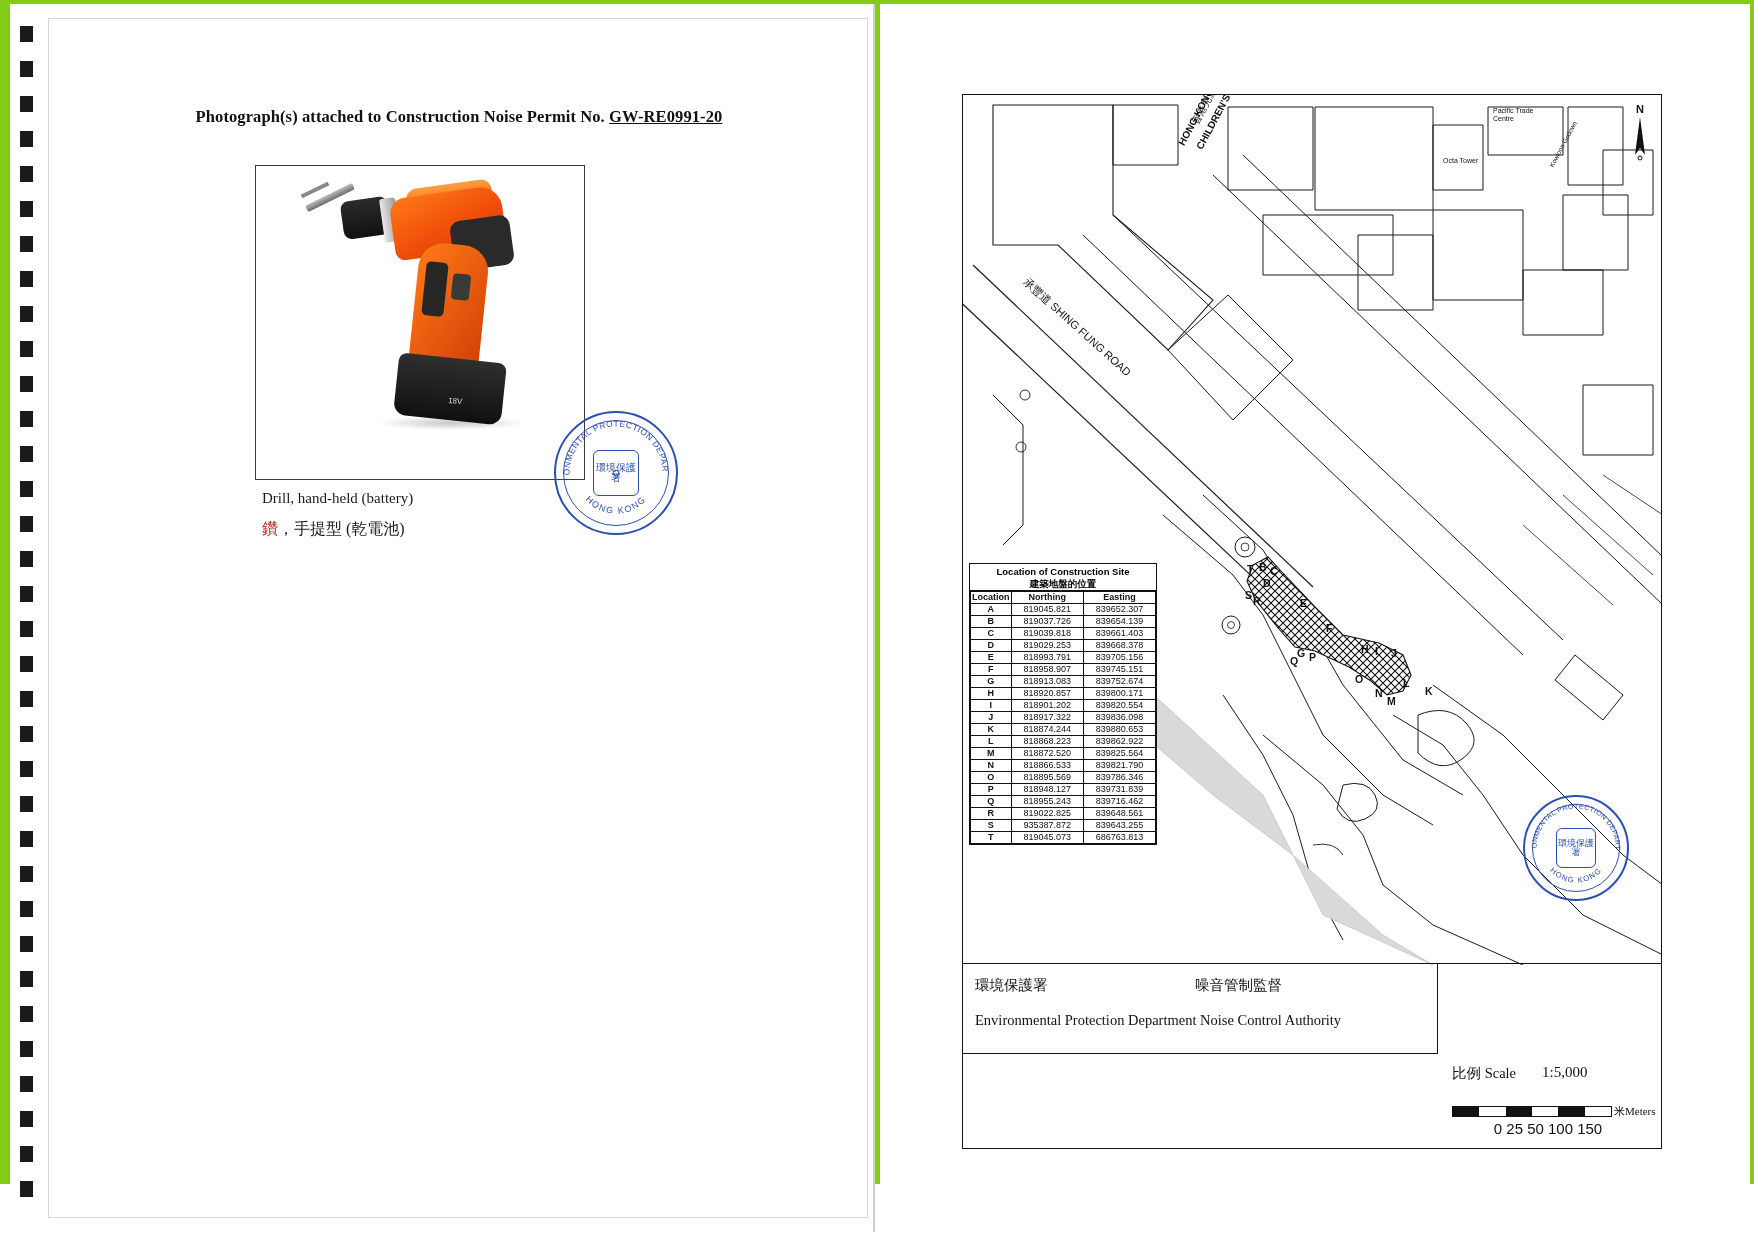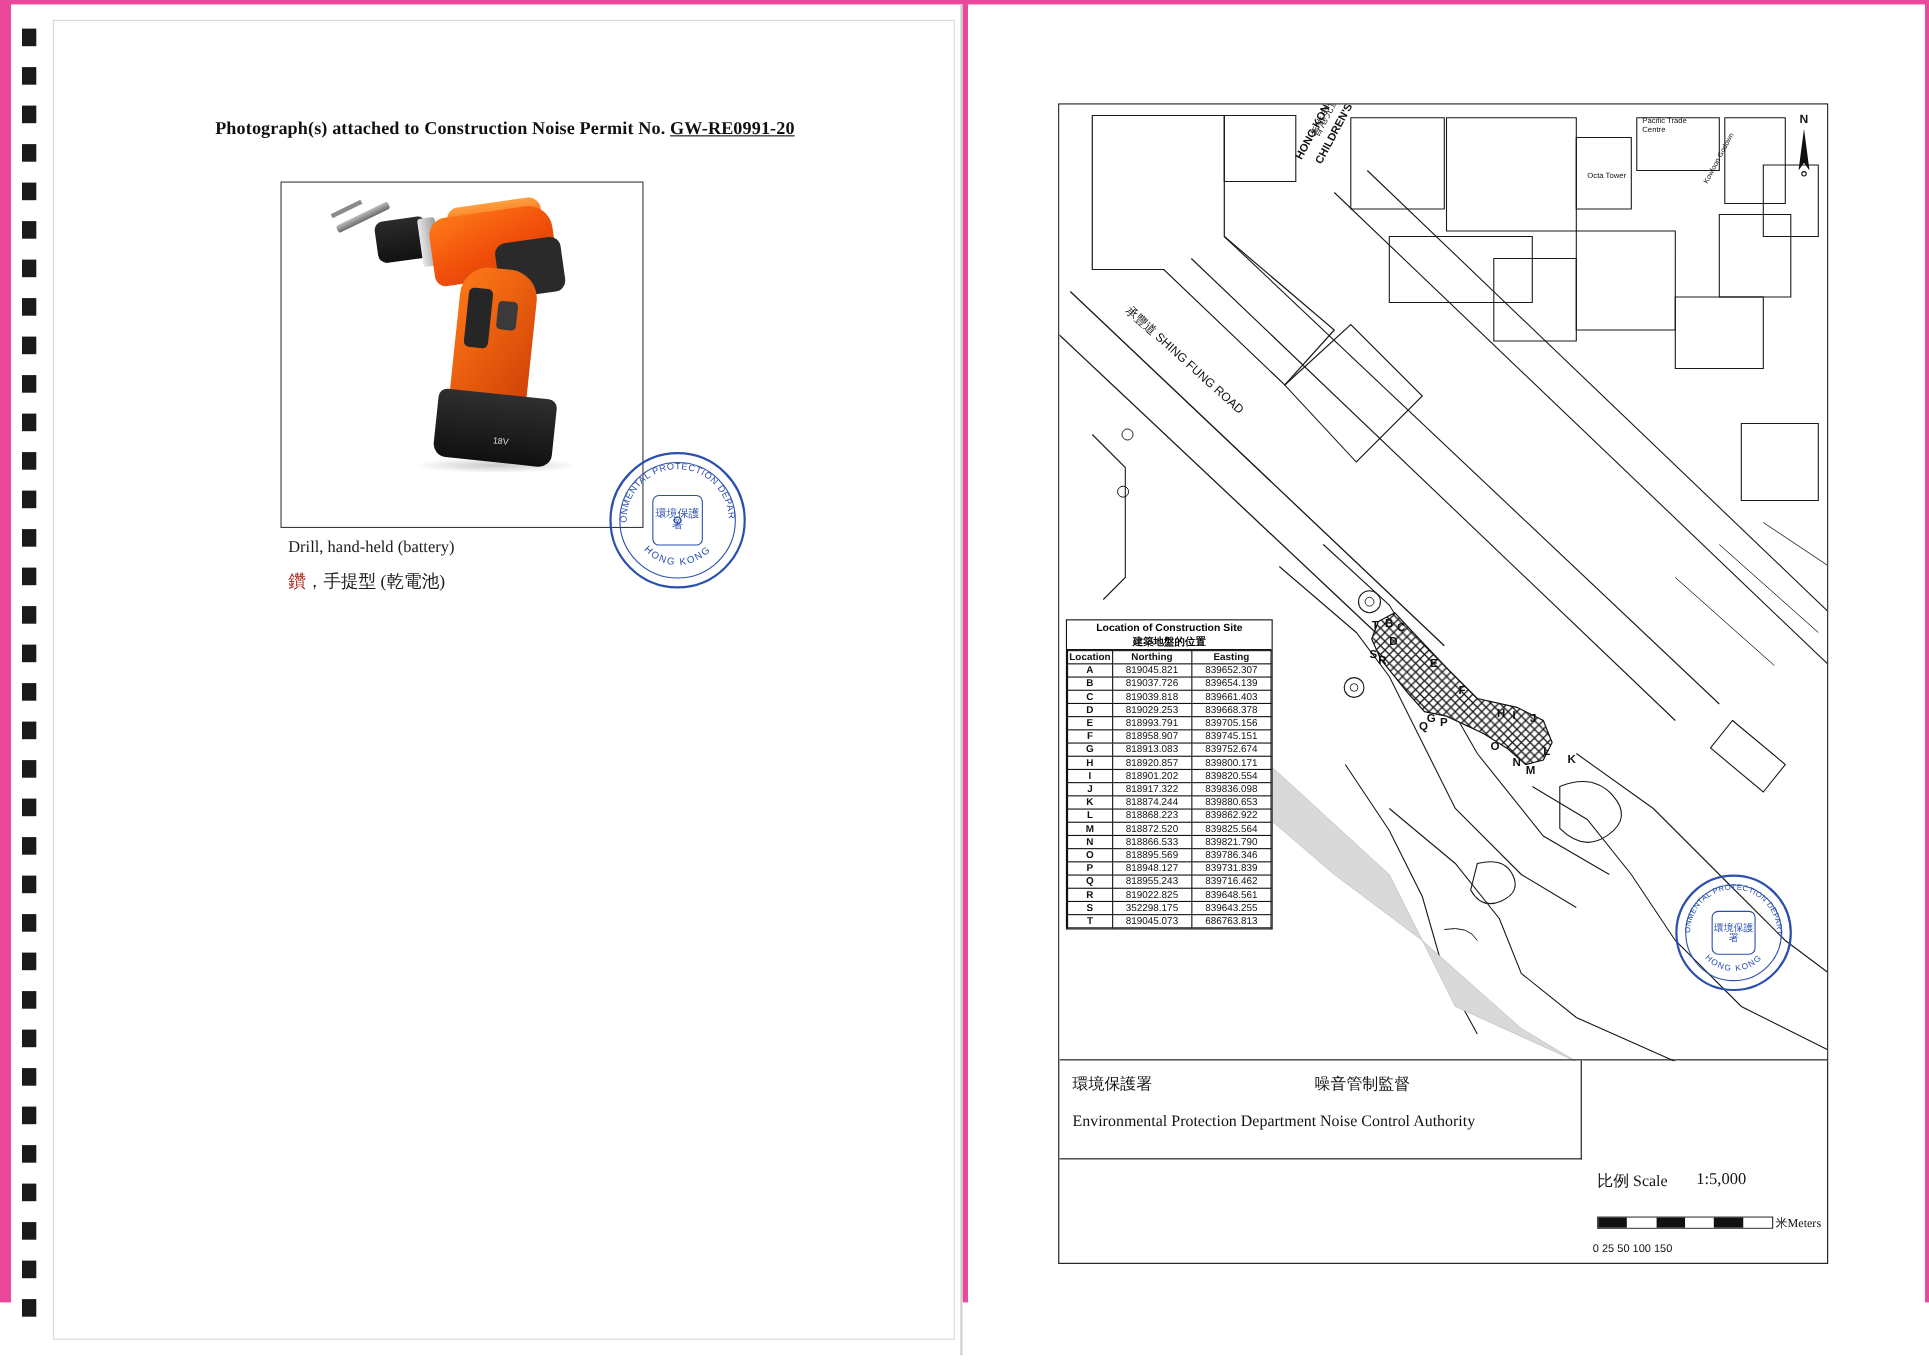--- a/index.html
+++ b/index.html
@@ -6,21 +6,21 @@
   html, body {
     margin: 0; padding: 0;
     width: 1754px; height: 1240px;
     background: #ffffff;
     font-family: "Liberation Serif", serif;
     overflow: hidden;
   }
   .page {
     position: relative;
     width: 1754px; height: 1184px;
-    background: #ec4899;
+    background: #84cc16;
   }
 
   
   .left-sheet {
     position: absolute;
     left: 10px; top: 4px;
     width: 865px; height: 1228px;
     background: #ffffff;
     border-right: 2px solid #cfcfcf;
   }
@@ -310,23 +310,24 @@
   .legend-label { position: absolute; left: 68px; top: 46px; font-size: 12.5px; color:#111; }
   .tb-plan-cn { position: absolute; left: 12px; top: 16px; font-size: 14.5px; color:#111; }
   .tb-plan-en { position: absolute; left: 12px; top: 58px; font-size: 14.5px; color:#111; }
   .scale-cn { position: absolute; left: 14px; top: 10px; font-size: 14.5px; color:#111; }
   .scale-val { position: absolute; left: 104px; top: 10px; font-size: 15px; color:#111; }
   .scalebar { position: absolute; left: 14px; top: 52px; width: 160px; height: 11px; border:1px solid #111; display:flex; }
   .scalebar div { height: 100%; flex: 1; }
   .sb-b { background:#111; }
   .sb-w { background:#fff; }
   .scale-ticks {
-    position: absolute; left: 10px; top: 76px;
-    width: 200px; font-size: 10px; color: #111;
+    position: absolute; left: 10px; top: 66px;
+    width: 200px; font-size: 15px; color: #111;
     font-family: "Liberation Sans", sans-serif;
+    text-align: center;
   }
   .scale-meters { position: absolute; left: 176px; top: 50px; font-size: 11px; color:#111; }
 
   .chop.right-chop { left: 560px; top: 700px; width: 106px; height: 106px; }
   .chop.right-chop .chop-center { width: 40px; height: 40px; font-size: 9px; }
 
   .map-label {
     position: absolute;
     font-family: "Liberation Sans", sans-serif;
     color: #111;
@@ -643,21 +644,21 @@
                   <td>818955.243</td>
                   <td>839716.462</td>
                 </tr>
                 <tr>
                   <td class="loc">R</td>
                   <td>819022.825</td>
                   <td>839648.561</td>
                 </tr>
                 <tr>
                   <td class="loc">S</td>
-                  <td>352298.175</td>
+                  <td>935387.872</td>
                   <td>839643.255</td>
                 </tr>
                 <tr>
                   <td class="loc">T</td>
                   <td>819045.073</td>
                   <td>686763.813</td>
                 </tr>
               </tbody>
           </table>
         </div>

